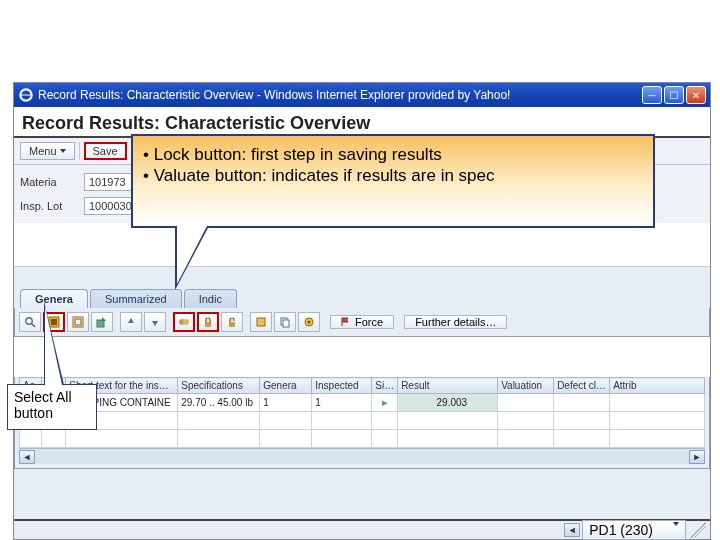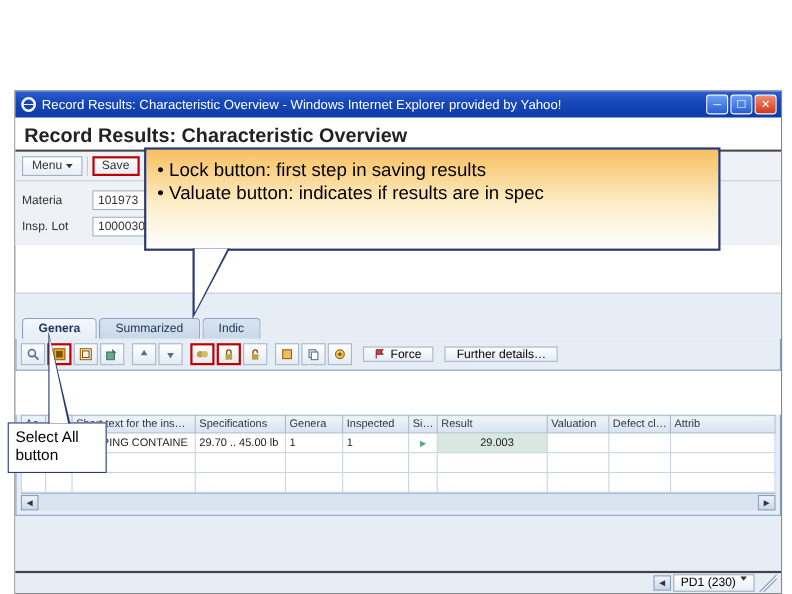--- a/index.html
+++ b/index.html
@@ -186,22 +186,22 @@
     height: 20px;
     display: flex;
     align-items: center;
     justify-content: flex-end;
     padding: 0 4px;
   }
   .status-box {
     background: linear-gradient(to bottom,#fff,#e8eef6);
     border: 1px solid #a0b0c4;
     padding: 1px 6px;
-    font-size: 11px;
-    display: inline-flex; align-items: flex-start; gap: 4px;
+    font-size: 14px;
+    display: inline-flex; align-items: flex-start; gap: 20px;
   }
   .gripper {
     width: 16px; height: 16px;
     background: linear-gradient(135deg, transparent 50%, #a0b0c4 50%, #a0b0c4 55%, transparent 55%, transparent 60%, #a0b0c4 60%, #a0b0c4 65%, transparent 65%);
     margin-left: 4px;
   }
   
   .callout-big {
     position: absolute;
     top: 134px;

